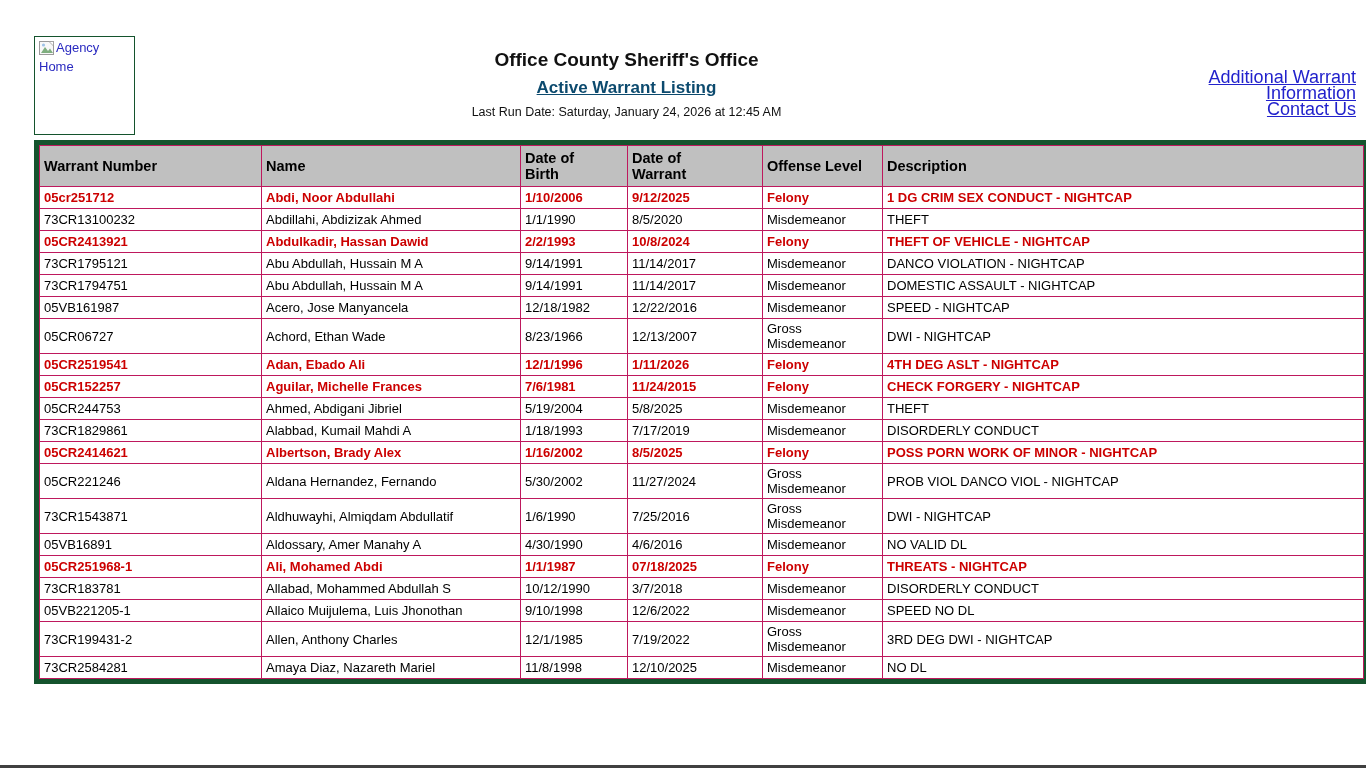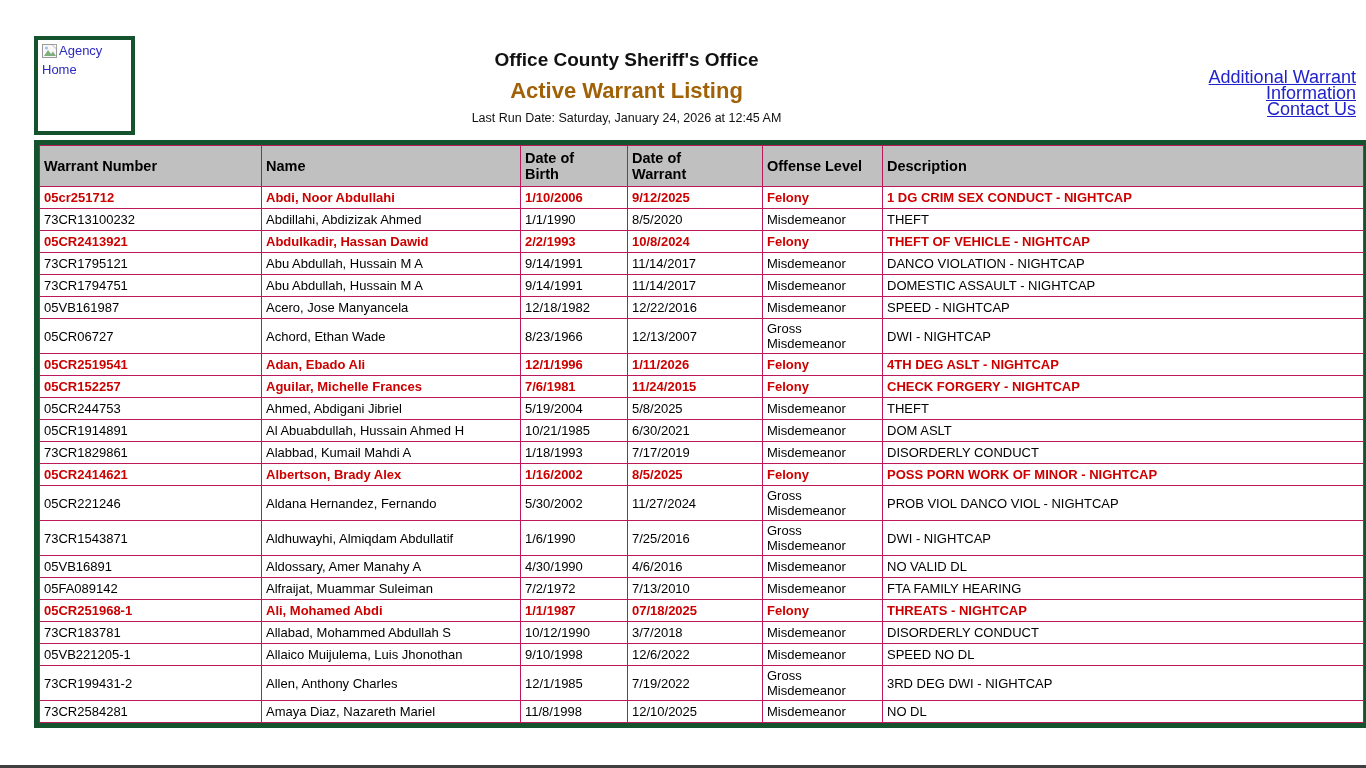--- a/index.html
+++ b/index.html
@@ -3,28 +3,28 @@
 <meta charset="utf-8">
 <style>
   * { box-sizing: border-box; }
   html,body { margin:0; padding:0; background:#fff; }
   body { font-family: "Liberation Sans", "DejaVu Sans", sans-serif; }
   .page { position:relative; width:1366px; height:768px; overflow:hidden; background:#fff; }
 
   
   .header { display:flex; align-items:flex-start; padding:36px 10px 0 34px; }
   .agency-box {
-    width:101px; height:99px; border:4px solid #14532d; flex:0 0 auto;
+    width:101px; height:99px; border:1px solid #14532d; flex:0 0 auto;
     padding:3px 4px; text-decoration:none; color:#2a2ac0; font-size:13px;
     line-height:16px; display:block; cursor:pointer;
   }
   .agency-box .bimg { display:inline-block; vertical-align:-3px; margin-right:2px; }
   .title-block { flex:1 1 auto; text-align:center; padding-top:13px; }
   .title-block h1 { margin:0 0 7px 0; font-size:19px; font-weight:bold; color:#111; }
-  .title-block h2 { margin:0 0 7px 0; font-size:22px; font-weight:bold; color:#a16207; }
+  .title-block h2 { margin:0 0 7px 0; font-size:17px; font-weight:bold; color:#0c4a6e;text-decoration:underline; }
   .last-run { font-size:12.5px; color:#111;text-align:center; }
   .links { flex:0 0 auto; width:238px; text-align:right; padding-top:33px; font-size:18px; line-height:16px; }
   .links a { display:block; color:#2222cc; text-decoration:underline; cursor:pointer; }
 
   
   table.warrants {
     margin:5px 0 6px 34px; width:1323px; table-layout:fixed;
     border-collapse:separate; border-spacing:1px; background:#be185d;
     border:5px solid #14532d; font-size:13px;
   }
@@ -172,28 +172,20 @@
   </tr>
         <tr>
     <td>05CR244753</td>
     <td>Ahmed, Abdigani Jibriel</td>
     <td>5/19/2004</td>
     <td>5/8/2025</td>
     <td class="level">Misdemeanor</td>
     <td>THEFT</td>
   </tr>
         <tr>
-    <td>05CR1914891</td>
-    <td>Al Abuabdullah, Hussain Ahmed H</td>
-    <td>10/21/1985</td>
-    <td>6/30/2021</td>
-    <td class="level">Misdemeanor</td>
-    <td>DOM ASLT</td>
-  </tr>
-        <tr>
     <td>73CR1829861</td>
     <td>Alabbad, Kumail Mahdi A</td>
     <td>1/18/1993</td>
     <td>7/17/2019</td>
     <td class="level">Misdemeanor</td>
     <td>DISORDERLY CONDUCT</td>
   </tr>
         <tr class="felony">
     <td>05CR2414621</td>
     <td>Albertson, Brady Alex</td>
@@ -219,28 +211,20 @@
     <td>DWI - NIGHTCAP</td>
   </tr>
         <tr>
     <td>05VB16891</td>
     <td>Aldossary, Amer Manahy A</td>
     <td>4/30/1990</td>
     <td>4/6/2016</td>
     <td class="level">Misdemeanor</td>
     <td>NO VALID DL</td>
   </tr>
-        <tr>
-    <td>05FA089142</td>
-    <td>Alfraijat, Muammar Suleiman</td>
-    <td>7/2/1972</td>
-    <td>7/13/2010</td>
-    <td class="level">Misdemeanor</td>
-    <td>FTA FAMILY HEARING</td>
-  </tr>
         <tr class="felony">
     <td>05CR251968-1</td>
     <td>Ali, Mohamed Abdi</td>
     <td>1/1/1987</td>
     <td>07/18/2025</td>
     <td class="level">Felony</td>
     <td>THREATS - NIGHTCAP</td>
   </tr>
         <tr>
     <td>73CR183781</td>

